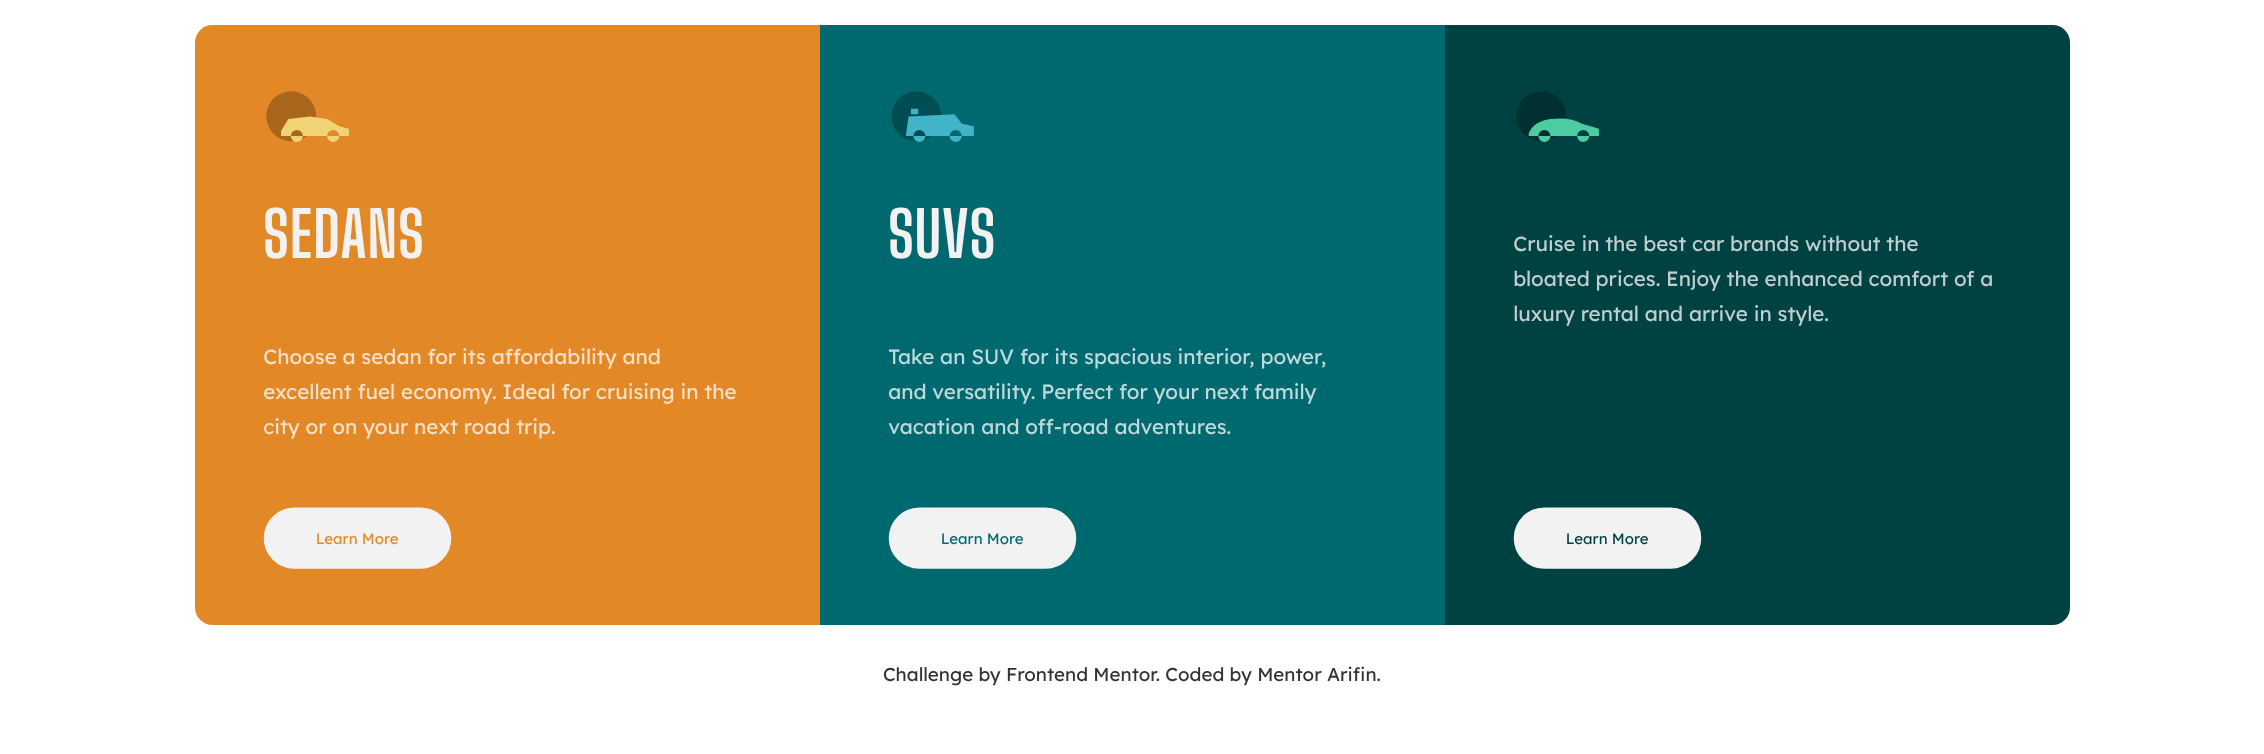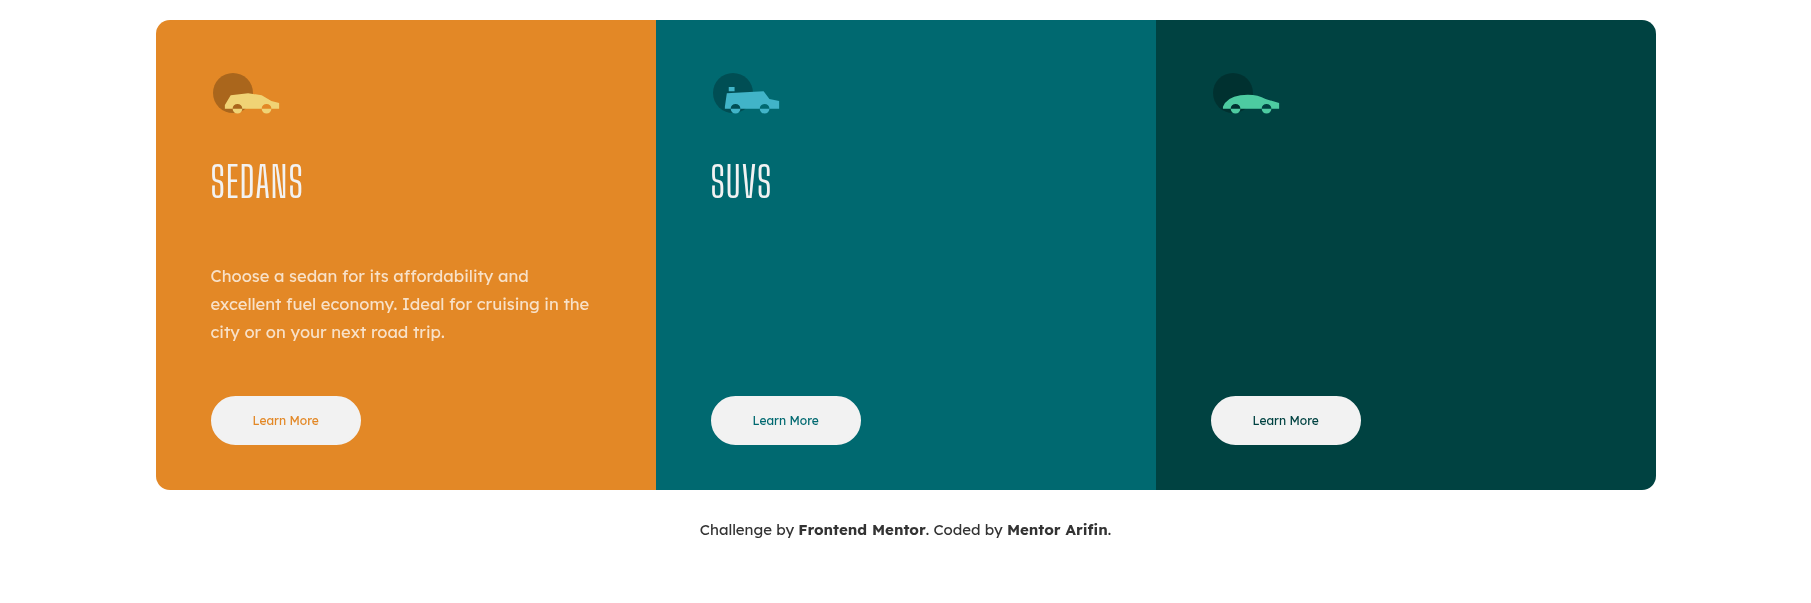--- a/index.html
+++ b/index.html
@@ -59,22 +59,22 @@
     top:12px;
     width:62px;
     height:28px;
   }
   .card.sedan svg{fill:hsl(46,80%,70%);}
   .card.suv svg{fill:hsl(189,55%,52%);}
   .card.luxury svg{fill:hsl(160,55%,55%);}
 
   h2{
     font-family: "Big Shoulders Display", Impact, "Arial Narrow", sans-serif;
-    font-weight:400;
-    font-size:42px;
+    font-weight:700;
+    font-size:50px;
     letter-spacing:1px;
     text-transform:uppercase;
     color:var(--off-white);
     margin-bottom:30px;
   }
   p.desc{
     font-size:16.5px;
     line-height:1.7;
     max-width:390px;
     margin-top:25px;
@@ -93,21 +93,21 @@
   .card.sedan .btn{color:var(--sedan);}
   .card.suv .btn{color:var(--suv);}
   .card.luxury .btn{color:var(--luxury);}
 
   .attribution{
     font-size:15px;
     color:#333;
     padding-bottom:20px;
     text-align:center;
   }
-  .attribution .strong{font-weight:700;}
+  .attribution .strong{font-weight:400;}
 </style>
 </head>
 <body>
 
 <div class="container">
 
   <div class="card sedan">
     <div class="icon-wrap">
       <div class="icon-circle"></div>
       <svg viewBox="0 0 64 28">
@@ -121,31 +121,33 @@
   </div>
 
   <div class="card suv">
     <div class="icon-wrap">
       <div class="icon-circle"></div>
       <svg viewBox="0 0 64 28">
           <path d="M4 20 L6 6 L44 4 L50 12 L60 14 L60 22 L4 22 Z M10 22 a5 5 0 1 0 10 0 a5 5 0 1 0 -10 0 M40 22 a5 5 0 1 0 10 0 a5 5 0 1 0 -10 0 M8 4 L8 -2 L14 -2 L14 4"></path>
         </svg>
     </div>
     <h2>SUVs</h2>
+    <p class="desc">Take an SUV for its spacious interior, power, and versatility. Perfect for your next family vacation and off-road adventures.</p>
     <div class="spacer"></div>
     <button class="btn">Learn More</button>
   </div>
 
   <div class="card luxury">
     <div class="icon-wrap">
       <div class="icon-circle"></div>
       <svg viewBox="0 0 64 28">
           <path d="M2 20 Q6 10 20 8 Q36 6 46 12 L60 16 L60 22 L2 22 Z M10 22 a5 5 0 1 0 10 0 a5 5 0 1 0 -10 0 M42 22 a5 5 0 1 0 10 0 a5 5 0 1 0 -10 0"></path>
         </svg>
     </div>
+    <p class="desc">Cruise in the best car brands without the bloated prices. Enjoy the enhanced comfort of a luxury rental and arrive in style.</p>
     <div class="spacer"></div>
     <button class="btn">Learn More</button>
   </div>
 
 </div>
 
 <div class="attribution">
   <span>Challenge by </span><span class="strong">Frontend Mentor</span><span>. Coded by </span><span class="strong">Mentor Arifin</span><span>.</span>
 </div>
 

